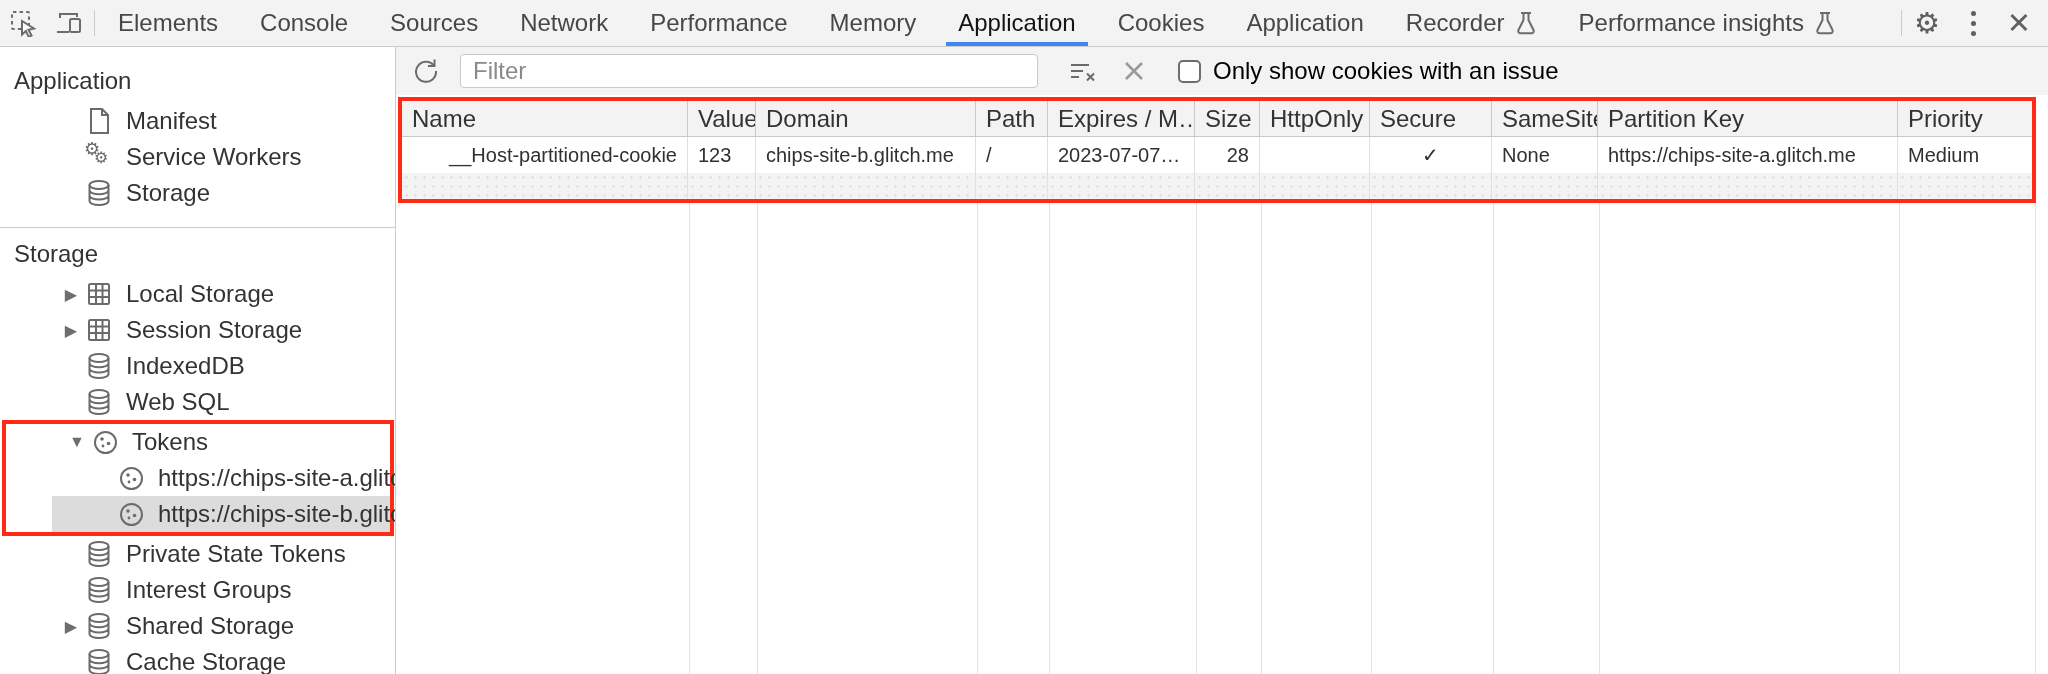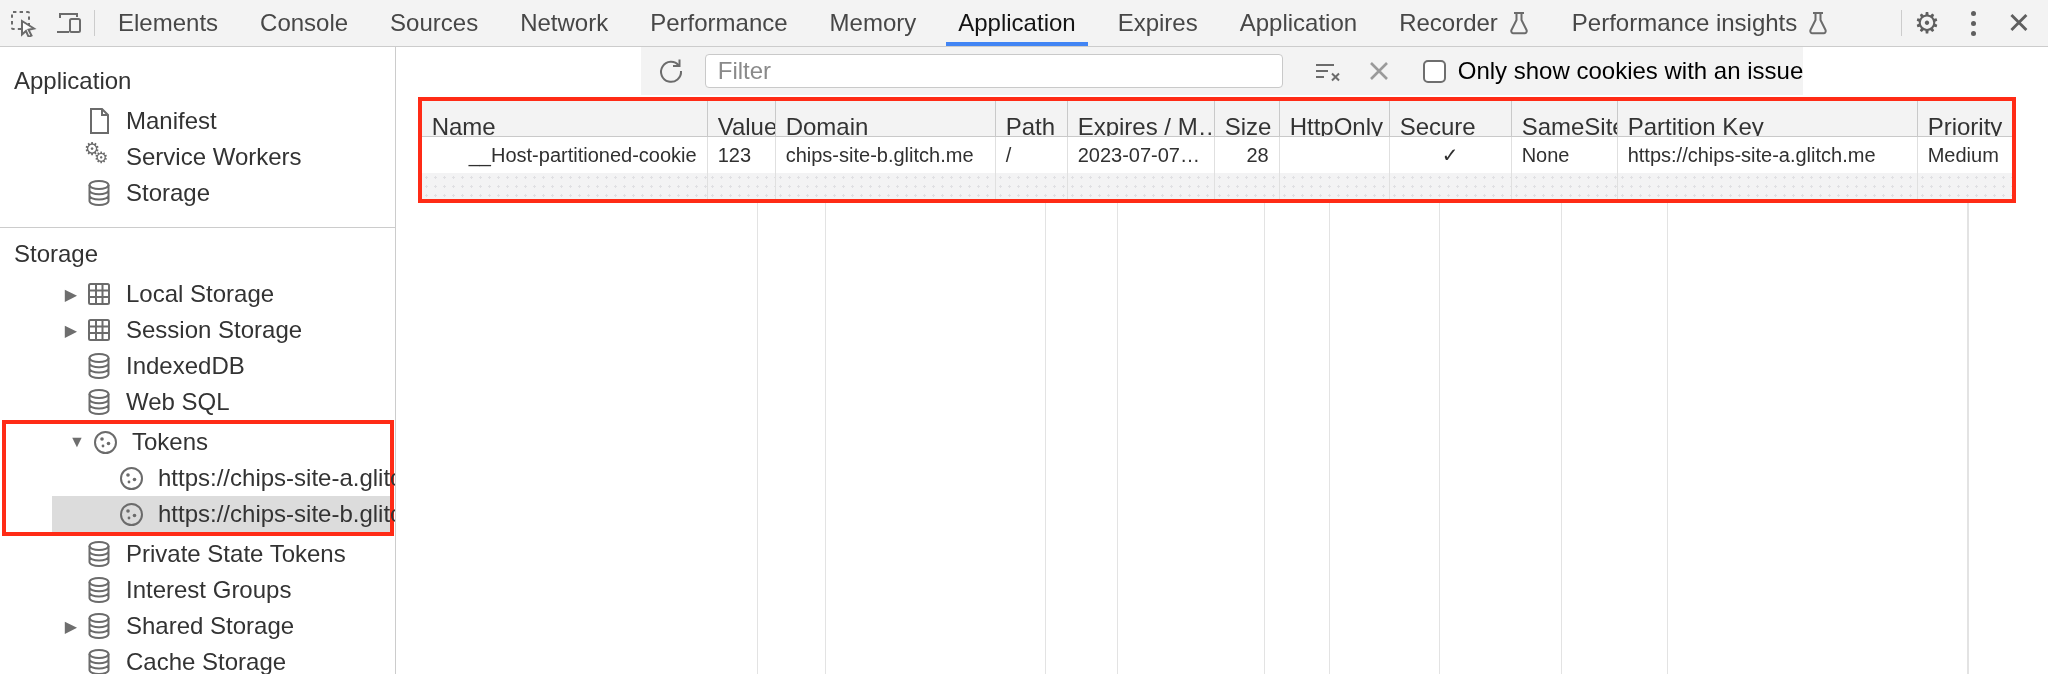--- a/index.html
+++ b/index.html
@@ -31,38 +31,38 @@
   .tree-row{ height:36px; display:flex; align-items:center; cursor:pointer;margin-left:46px; }
   .tree-row .arrow{ width:26px; margin-left:12px; flex:0 0 auto; font-size:16px; color:#6e6e6e; text-align:center; }
   .tree-row .ticon{ width:30px; height:30px; flex:0 0 auto; display:flex; align-items:center; justify-content:center; }
   .tree-row .tlabel{ margin-left:12px; white-space:nowrap; }
   .tree-row.child{ padding-left:26px; }
   .tree-row.selected{ background:#dcdcdc; }
   .sb-divider{ border:none; border-top:1px solid #ccc; margin-top:16px; margin-bottom:8px; }
   .redbox-side{ border:4px solid #ff2b16; margin:0 1px 0 2px; }
 
   
-  .main{ flex:1 1 auto; display:flex; flex-direction:column; background:#fff;align-items:center; }
+  .main{ flex:1 1 auto; display:flex; flex-direction:column; background:#fff; }
   .filterbar{ height:48px; background:#f3f3f3; display:flex; align-items:center; flex:0 0 auto; }
   .filterbar .iconbtn{ width:44px; height:44px; display:flex; align-items:center; justify-content:center; cursor:pointer; flex:0 0 auto; }
   .filter-input{ width:578px; height:34px; margin-left:12px; border:1px solid #c9c9c9; border-radius:4px;
                  font-size:24px; font-family:"Liberation Sans",sans-serif; padding:0 12px; color:#303030; background:#fff; }
   .filter-input::placeholder{ color:#8a8a8a; }
   .clearfilter{ margin-left:22px; }
   .xdim{ margin-left:8px; }
   .checkbox{ appearance:none; -webkit-appearance:none; width:23px; height:23px; border:2px solid #6e6e6e;
              border-radius:5px; background:#fff; margin-left:22px; cursor:pointer; flex:0 0 auto; }
   .chk-label{ margin-left:12px; font-size:24px; color:#000000; white-space:nowrap; }
 
   
   .redbox-table{ border:4px solid #ff2b16; margin:2px 12px 0 2px; flex:0 0 auto; }
   .tgrid{ display:grid; grid-template-columns:286px 68px 220px 72px 147px 65px 110px 122px 106px 300px 1fr; }
   .tgrid > div{ overflow:hidden; white-space:nowrap; }
   .thead > div{ background:#f3f3f3; height:36px; line-height:36px; font-size:24px; color:#333;
-                padding:8px 10px; border-right:1px solid #c9c9c9; border-bottom:1px solid #c9c9c9; cursor:pointer; }
+                padding:0 10px; border-right:1px solid #c9c9c9; border-bottom:1px solid #c9c9c9; cursor:pointer; }
   .thead > div:last-child{ border-right:none; }
   .trow > div{ height:36px; line-height:36px; font-size:20px; color:#303030;
                padding:0 10px; border-right:1px solid #e0e0e0; background:#fff; }
   .trow > div:last-child{ border-right:none; }
   .trow-empty > div{ height:26px; border-right:1px solid #e0e0e0;
       background-color:#f3f3f4;
       background-image:radial-gradient(#e0e0e3 1.3px, transparent 1.3px);
       background-size:9px 9px; }
   .trow-empty > div:last-child{ border-right:none; }
   .al-r{ text-align:right; } .al-c{ text-align:center; }
@@ -110,21 +110,21 @@
     <div class="tab">
         <span>Performance</span>
       </div>
     <div class="tab">
         <span>Memory</span>
       </div>
     <div class="tab active">
         <span>Application</span>
       </div>
     <div class="tab">
-        <span>Expires</span>
+        <span>Cookies</span>
       </div>
     <div class="tab">
         <span>Application</span>
       </div>
     <div class="tab">
       <span>Recorder</span>
       <span class="flask">
         <svg width="22" height="24" viewBox="0 0 22 24">
             <path class="st" d="M6 2 h10 M8.5 2 v7 L3.5 19 a2.2 2.2 0 0 0 2 3.2 h11 a2.2 2.2 0 0 0 2-3.2 L13.5 9 V2"></path>
           </svg>

